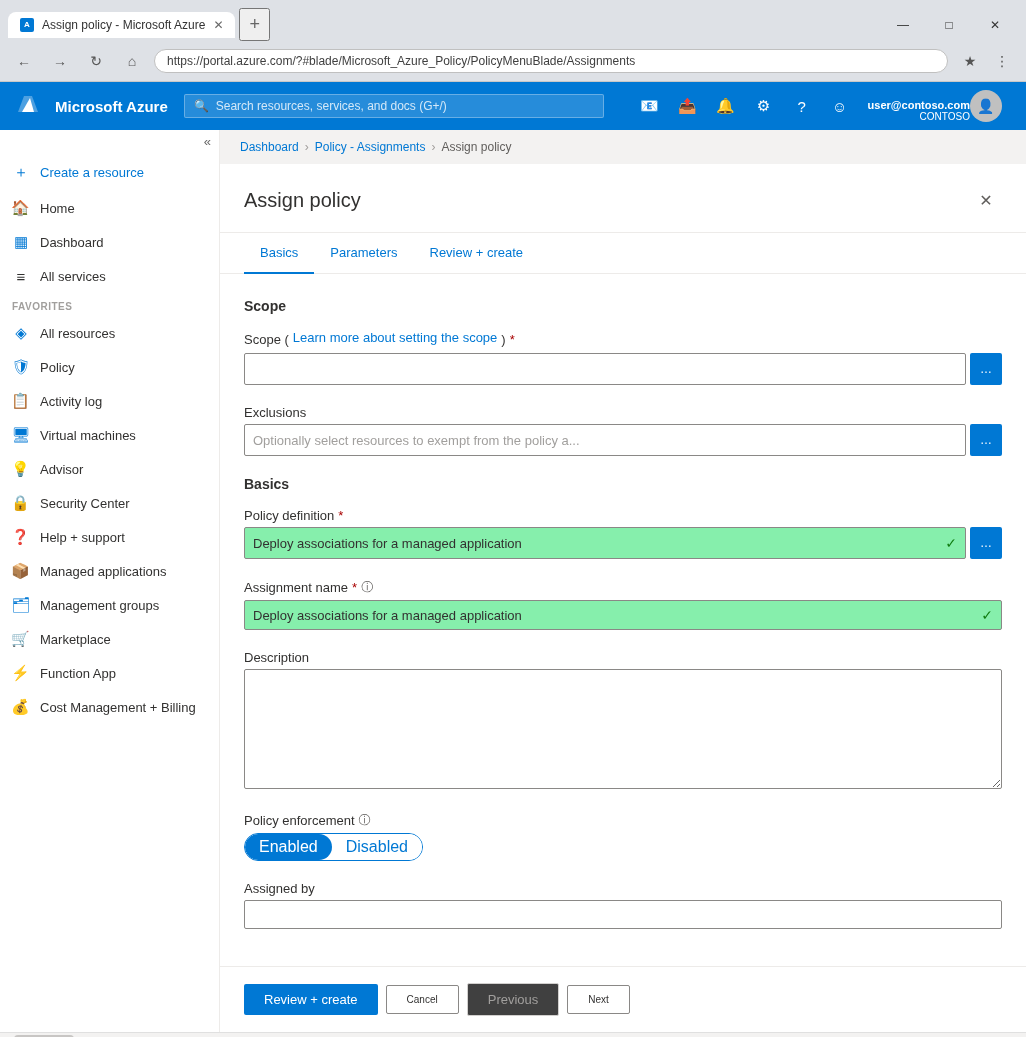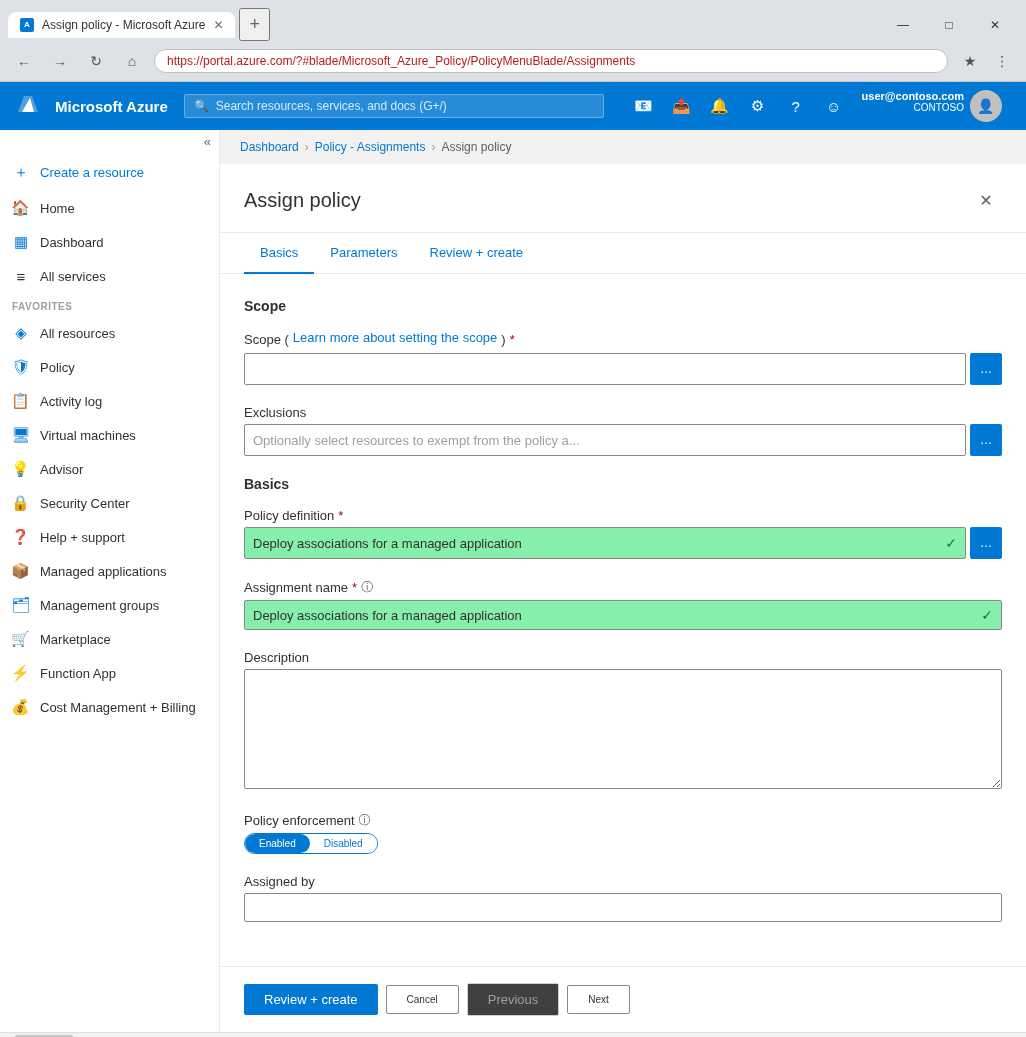--- a/index.html
+++ b/index.html
@@ -11,36 +11,36 @@
     .browser-tab { display: flex; align-items: center; background: white; padding: 6px 12px; border-radius: 8px 8px 0 0; font-size: 12px; gap: 8px; min-width: 180px; }
     .browser-tab .favicon { width: 14px; height: 14px; background: #0078d4; border-radius: 2px; display: flex; align-items: center; justify-content: center; color: white; font-size: 8px; font-weight: bold; }
     .browser-tab .tab-title { flex: 1; font-size: 12px; color: #333; }
     .browser-tab .close-btn { font-size: 12px; color: #666; cursor: pointer; }
     .new-tab-btn { font-size: 18px; color: #666; cursor: pointer; padding: 4px 8px; }
     .window-controls { margin-left: auto; display: flex; gap: 0; }
     .win-btn { width: 46px; height: 30px; display: flex; align-items: center; justify-content: center; font-size: 12px; cursor: pointer; color: #333; }
 
     .browser-toolbar { display: flex; align-items: center; background: #dee1e6; padding: 6px 10px; gap: 8px; border-bottom: 1px solid #c8c8c8; }
     .nav-btn { width: 28px; height: 28px; border-radius: 50%; border: none; background: transparent; cursor: pointer; display: flex; align-items: center; justify-content: center; font-size: 14px; color: #555; }
-    .address-bar { flex: 1; display: flex; align-items: flex-end; background: white; border: 1px solid #c0c0c0; border-radius: 20px; padding: 4px 12px; font-size: 12px; color: #b91c1c; }
+    .address-bar { flex: 1; display: flex; align-items: flex-end; background: white; border: 1px solid #c0c0c0; border-radius: 20px; padding: 4px 12px; font-size: 12px; color: #404040; }
     .address-bar span { flex: 1; }
     .toolbar-icons { display: flex; gap: 4px; }
     .toolbar-icon-btn { width: 28px; height: 28px; border: none; background: transparent; cursor: pointer; display: flex; align-items: center; justify-content: center; font-size: 14px; color: #555; border-radius: 4px; }
 
     
     .azure-app { display: flex; flex-direction: column; height: calc(1037px - 75px); }
     .azure-header { background: #0078d4; display: flex; align-items: center; padding: 0 16px; height: 48px; gap: 16px; }
     .azure-logo { color: white; font-weight: 600; font-size: 15px; display: flex; align-items: center; gap: 15px; }
     .azure-logo .logo-icon { width: 24px; height: 24px; }
     .search-box { flex: 1; max-width: 420px; display: flex; align-items: center; background: rgba(255,255,255,0.15); border: 1px solid rgba(255,255,255,0.3); border-radius: 2px; padding: 4px 10px; color: white; font-size: 12px; gap: 6px; }
     .search-box input { background: transparent; border: none; outline: none; color: white; font-size: 12px; flex: 1; }
     .search-box input::placeholder { color: rgba(255,255,255,0.8); }
     .header-icons { display: flex; align-items: center; gap: 2px; margin-left: auto; }
     .header-icon { width: 36px; height: 36px; display: flex; align-items: center; justify-content: center; color: white; cursor: pointer; font-size: 15px; border-radius: 2px; }
-    .user-info { display: flex; align-items: flex-start; gap: 6px; color: white; cursor: pointer; padding: 4px 8px; border-radius: 2px; }
+    .user-info { display: flex; align-items: flex-end; gap: 0; color: white; cursor: pointer; padding: 4px 8px; border-radius: 2px; }
     .user-text { text-align: right; }
     .user-email { font-size: 11px; font-weight: 600; }
     .user-org { font-size: 10px; }
     .user-avatar { width: 32px; height: 32px; border-radius: 50%; background: #c0c0c0; display: flex; align-items: center; justify-content: center; color: #555; font-size: 14px; }
 
     
     .main-area { display: flex; flex: 1; overflow: hidden; }
 
     
     .sidebar { width: 220px; background: white; border-right: 1px solid #edebe9; overflow-y: auto; flex-shrink: 0; }
@@ -80,21 +80,21 @@
     .input-with-btn { display: flex; gap: 4px; }
     .form-input { width: 100%; padding: 6px 8px; border: 1px solid #8a8886; border-radius: 2px; font-size: 13px; color: #323130; outline: none; background: white; }
     .form-input::placeholder { color: #a19f9d; }
     .input-ellipsis-btn { width: 32px; height: 32px; background: #0078d4; border: none; cursor: pointer; color: white; font-size: 12px; display: flex; align-items: center; justify-content: center; border-radius: 2px; flex-shrink: 0; }
     .form-select { display: flex; align-items: center; width: 100%; padding: 6px 8px; border: 1px solid #8a8886; border-radius: 2px; font-size: 13px; color: #323130; background: #86efac; cursor: pointer; justify-content: space-between; }
     .form-select .check { color: #107c10; font-size: 14px; }
     .form-textarea { width: 100%; height: 120px; padding: 6px 8px; border: 1px solid #8a8886; border-radius: 2px; font-size: 13px; color: #323130; outline: none; resize: vertical; background: white; }
 
     
     .toggle-group { display: flex; align-items: center; border: 1px solid #0078d4; border-radius: 20px; overflow: hidden; width: fit-content; }
-    .toggle-option { padding: 4px 14px; font-size: 10px; cursor: pointer; color: #0078d4; background: white; border: none; }
+    .toggle-option { padding: 4px 14px; font-size: 16px; cursor: pointer; color: #0078d4; background: white; border: none; }
     .toggle-option.active { background: #0078d4; color: white; border-radius: 18px; }
 
     
     .panel-footer { padding: 16px 24px; border-top: 1px solid #edebe9; display: flex; gap: 8px; align-items: center; background: white; position: sticky; bottom: 0; }
     .btn-primary { background: #0078d4; color: white; border: none; padding: 8px 20px; font-size: 13px; cursor: pointer; border-radius: 2px; font-weight: 500; }
     .btn-secondary { background: white; color: #323130; border: 1px solid #8a8886; padding: 8px 20px; font-size: 10px; cursor: pointer; border-radius: 2px; }
     .btn-disabled { background: #404040; color: #a19f9d; border: 1px solid #d2d0ce; padding: 8px 20px; font-size: 13px; cursor: not-allowed; border-radius: 2px; }
 
     
     .sidebar::-webkit-scrollbar, .content-area::-webkit-scrollbar { width: 6px; }

